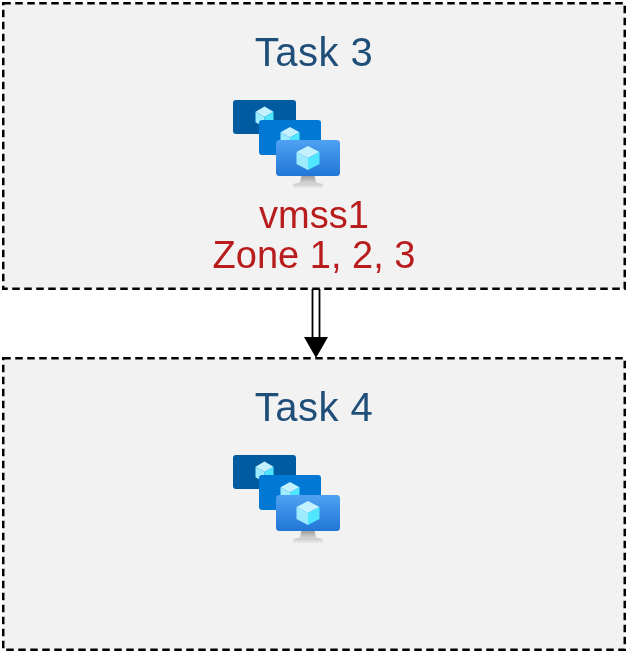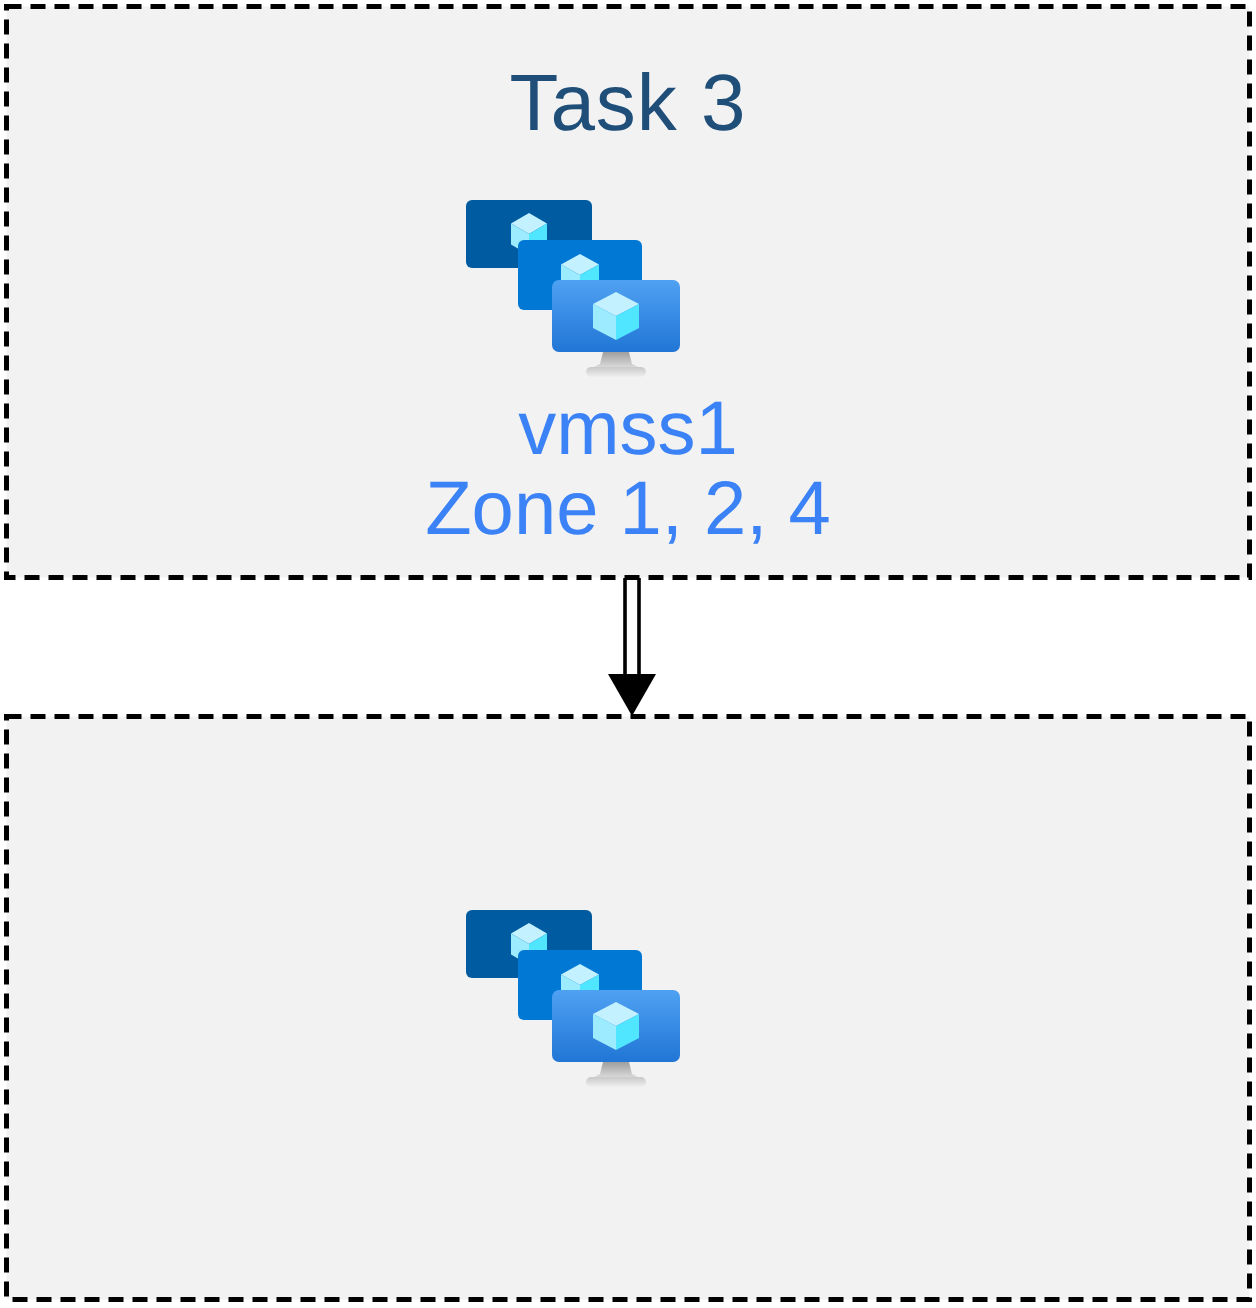--- a/index.html
+++ b/index.html
@@ -23,21 +23,21 @@
     font-size: 40px; line-height: 46px; letter-spacing: 0.5px;
     color: #1F4E79;
   }
 
   .vmss-icon { position: absolute; left: 230px; top: 94px; display: block; }
 
   .box-lines {
     position: absolute; left: 0; right: 0;
     text-align: center;
     font-size: 38px; line-height: 40px;
-    color: #3b82f6;
+    color: #b91c1c;
   }
   .box-1 .box-lines { top: 193px; }
   .box-2 .box-lines { top: 217px; }
 
   .connector { position: absolute; left: 299px; top: 289px; }
 
   .defs-holder { position: absolute; width: 0; height: 0; overflow: hidden; }
 </style>
 </head>
 <body>
@@ -84,32 +84,33 @@
   <section class="task-box box-1">
     <svg class="box-outline" width="624" height="288">
       <rect x="1.25" y="1.25" width="621.5" height="285.5" fill="#F2F2F2" stroke="#000000" stroke-width="2.5" stroke-dasharray="7.5 4.5"></rect>
     </svg>
     <div class="box-title">Task 3</div>
     <svg class="vmss-icon" width="108" height="96">
       <use href="#vmss-icon"></use>
     </svg>
     <div class="box-lines">
       <div>vmss1</div>
-      <div>Zone 1, 2, 4</div>
+      <div>Zone 1, 2, 3</div>
     </div>
   </section>
 
   <svg class="connector" width="34" height="70">
     <line x1="13.5" y1="0" x2="13.5" y2="50" stroke="#000000" stroke-width="1.8"></line>
     <line x1="20.5" y1="0" x2="20.5" y2="50" stroke="#000000" stroke-width="1.8"></line>
     <polygon points="5,48 29,48 17,69" fill="#000000"></polygon>
   </svg>
 
   <section class="task-box box-2">
     <svg class="box-outline" width="624" height="294">
       <rect x="1.25" y="1.25" width="621.5" height="291.5" fill="#F2F2F2" stroke="#000000" stroke-width="2.5" stroke-dasharray="7.5 4.5"></rect>
     </svg>
+    <div class="box-title">Task 4</div>
     <svg class="vmss-icon" width="108" height="96">
       <use href="#vmss-icon"></use>
     </svg>
   </section>
 
 </div>
 
 </body></html>

